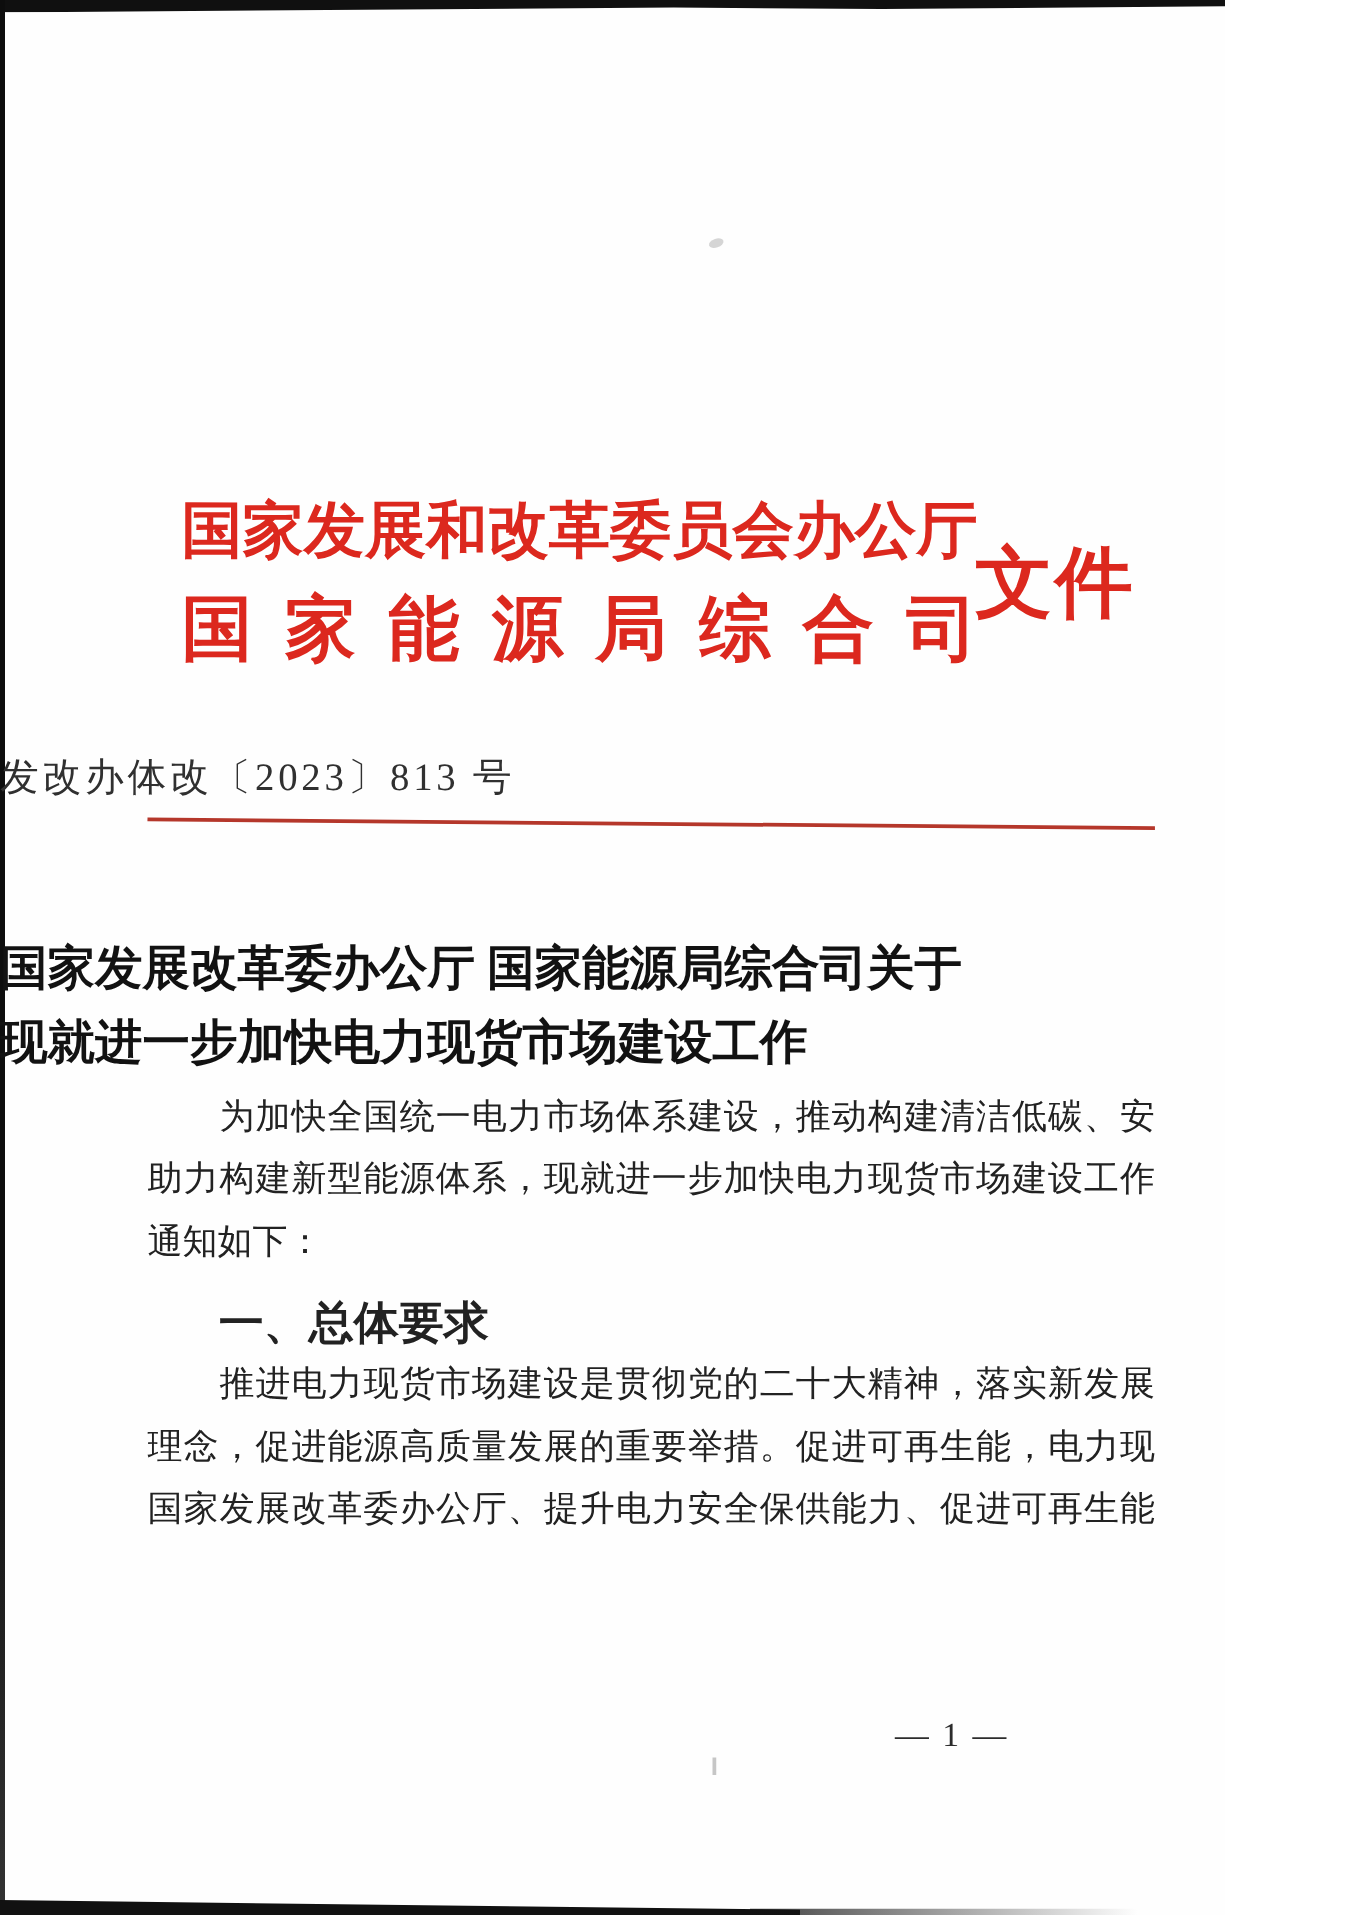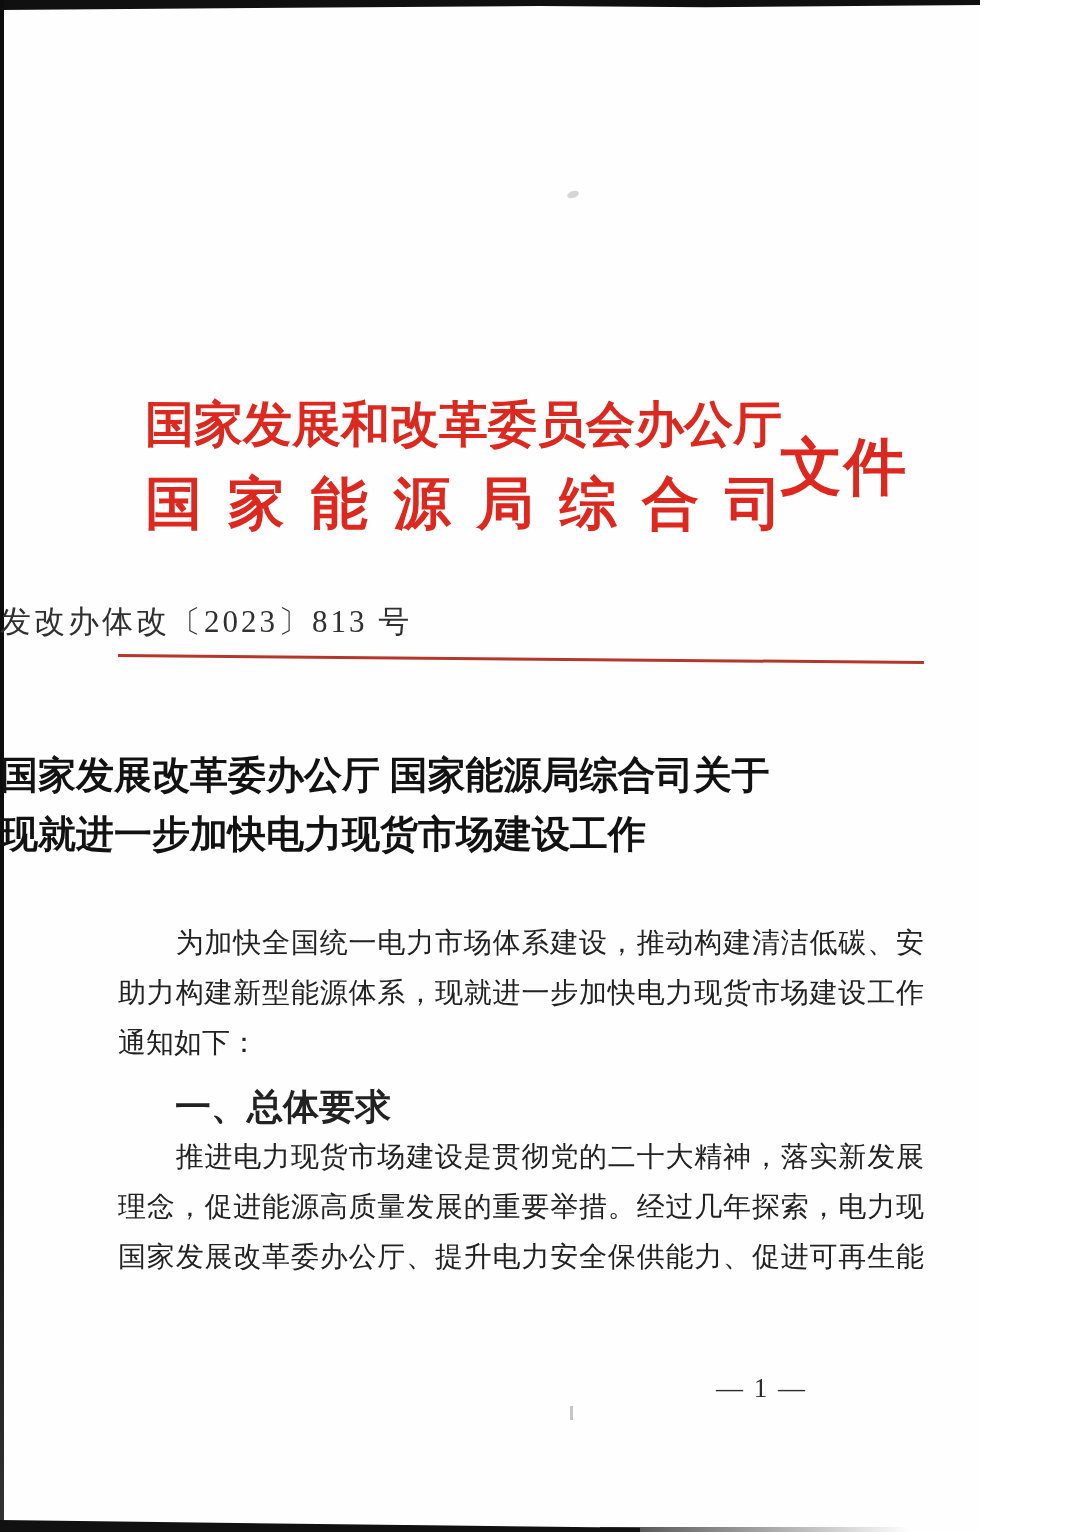--- a/index.html
+++ b/index.html
@@ -80,21 +80,21 @@
   }
   
   .title {
     position: absolute; top: 746px; left: 0; right: 0;
     font-size: 38px; line-height: 59px; font-weight: 700;
     color: #121212;
     font-family: "Liberation Serif", serif;
   }
   
   .docbody {
-    position: absolute; top: 918px; left: 118px; width: 806px;
+    position: absolute; top: 869px; left: 118px; width: 806px;
     font-size: 28px; color: var(--text, #222222);
     font-family: "Liberation Serif", serif;
   }
   .bl { height: 50px; line-height: 50px; white-space: nowrap; }
   .bl.j {
     white-space: normal;
     text-align: justify;
     text-align-last: justify;
     text-justify: inter-character;
   }
@@ -151,19 +151,19 @@
     <div>国家发展改革委办公厅 国家能源局综合司关于</div>
     <div>现就进一步加快电力现货市场建设工作</div>
   </div>
 
   <div class="docbody">
     <div class="bl j">　　为加快全国统一电力市场体系建设，推动构建清洁低碳、安</div>
     <div class="bl j">助力构建新型能源体系，现就进一步加快电力现货市场建设工作</div>
     <div class="bl">通知如下：</div>
     <div class="bl heading">一、总体要求</div>
     <div class="bl j">　　推进电力现货市场建设是贯彻党的二十大精神，落实新发展</div>
-    <div class="bl j">理念，促进能源高质量发展的重要举措。经过几年探索，电力现</div>
+    <div class="bl j">理念，促进能源高质量发展的重要举措。促进可再生能，电力现</div>
     <div class="bl j">国家发展改革委办公厅、提升电力安全保供能力、促进可再生能</div>
   </div>
 
   <div class="pagenum">— 1 —</div>
 
 </div>
 
 </body></html>

